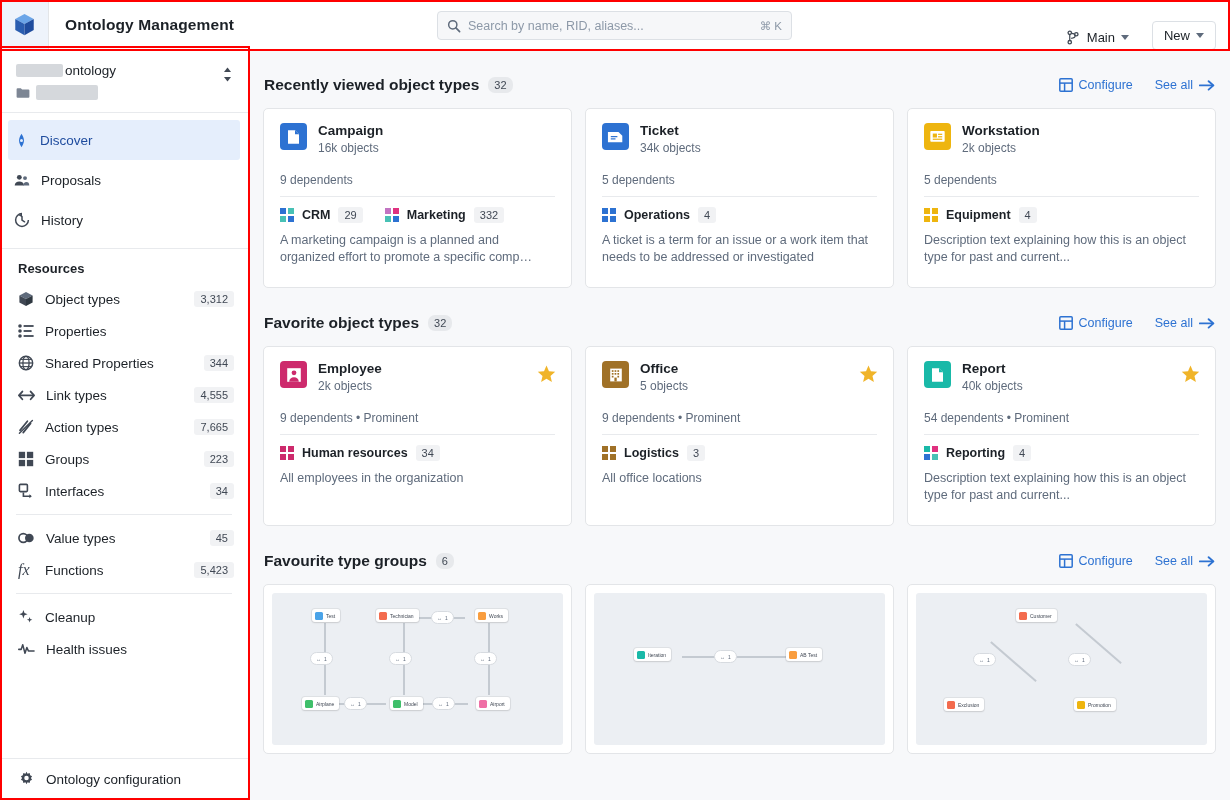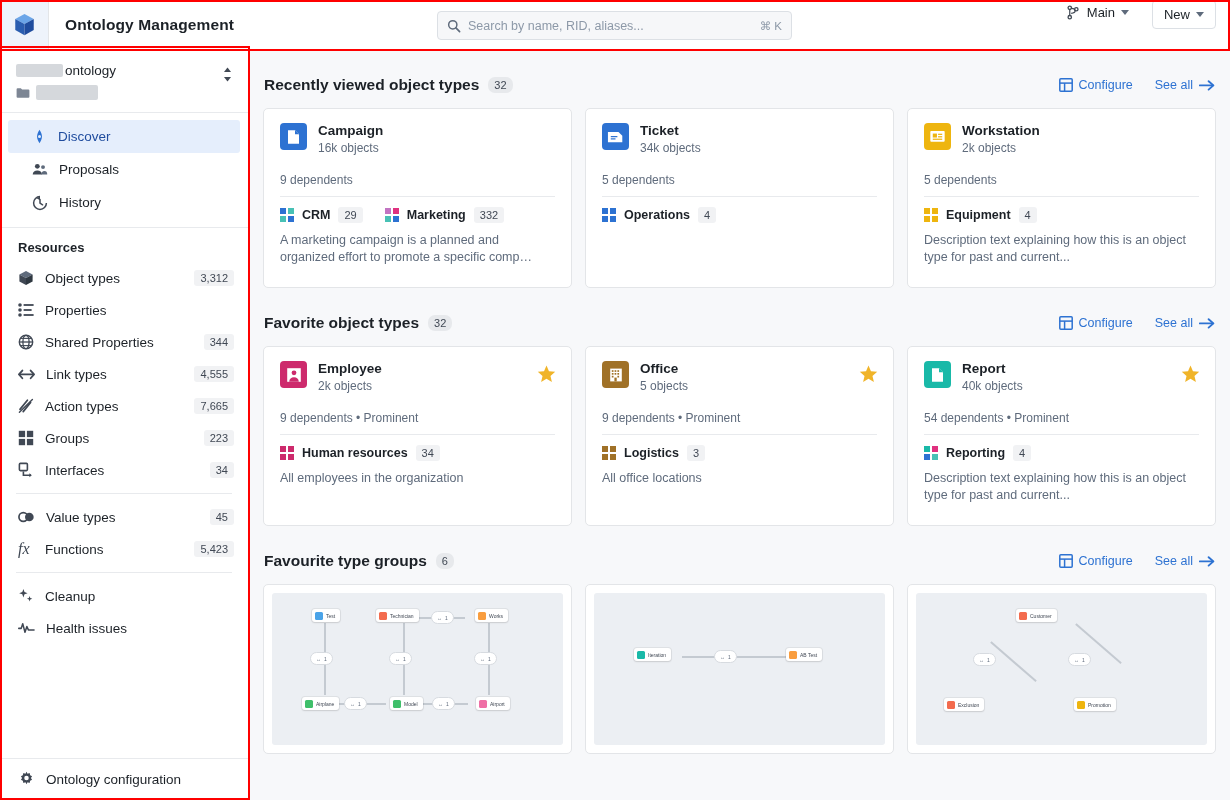--- a/index.html
+++ b/index.html
@@ -47,21 +47,21 @@
     font-family: "Liberation Sans", sans-serif;
     font-size: 12.5px; color: #ef4444;
     flex: 1; margin-left: 7px;
   }
   .search-input::placeholder { color: #8d99a8; }
   .kbd {
     font-size: 11.5px; color: #8d99a8; display: flex; align-items: center; gap: 3px;
   }
   .header-right {
     position: absolute; right: 14px; top: 0; height: 50px;
-    display: flex; align-items: flex-start; gap: 14px;
+    display: flex; align-items: flex-end; gap: 14px;
   }
   .branch-btn, .new-btn {
     display: flex; align-items: center; gap: 6px;
     font-size: 13px; color: #1c2127;
     padding: 5px 9px; border-radius: 4px; cursor: pointer;
     background: transparent; border: none;
     font-family: "Liberation Sans", sans-serif;
   }
   .new-btn {
     border: 1px solid #dce0e5; background: #fff; padding: 6px 11px;
@@ -92,21 +92,21 @@
   }
   .redact { display:inline-block; background:#d5d8dc; border-radius:2px; height:13px; }
   .onto-folder {
     margin-top: 6px; display: flex; align-items: center; gap: 6px;
   }
   .sort-icon { color: #5f6b7c; padding-top: 4px; }
 
   .nav-group { padding: 7px 8px; }
   .nav-item {
     display: flex; align-items: center; gap: 11px;
-    height: 33px; padding: 0 24px; border-radius: 3px;
+    height: 40px; padding: 0 6px; border-radius: 3px;
     font-size: 13.5px; color: #1c2127; cursor: pointer;
   }
   .nav-item.active { background: #e5eefc; color: #1f4c9e; }
   .nav-item.active .nav-label { color: #1f4c9e; }
   .nav-sep { height: 1px; background: #e8eaed; margin: 1px 0 0 0; }
 
   .section-title {
     font-size: 13px; font-weight: bold; color: #1c2127;
     padding: 12px 18px 7px 18px;
   }
@@ -521,20 +521,21 @@
               <span class="grid4">
                 <span style="background:#2d72d2"></span>
                   <span style="background:#2d72d2"></span>
                 <span style="background:#2d72d2"></span>
                   <span style="background:#2d72d2"></span>
               </span>
               <span class="group-name">Operations</span>
               <span class="group-count">4</span>
             </div>
           </div>
+          <div class="card-desc">A ticket is a term for an issue or a work item that needs to be addressed or investigated</div>
         </div>
 
         <div class="card">
           <div class="card-top">
             <div class="type-icon" style="background:#eeb50f;">
               <svg width="17" height="15" viewBox="0 0 18 15">
                 <rect x="1.4" y="1.6" width="15.2" height="11.4" rx="1" fill="#ffffff"></rect>
                 <rect x="4" y="4.4" width="4.4" height="4.2" fill="#eeb50f"></rect>
                 <line x1="9.6" y1="5.2" x2="14" y2="5.2" stroke="#eeb50f" stroke-width="1.3"></line>
                 <line x1="9.6" y1="7.8" x2="14" y2="7.8" stroke="#eeb50f" stroke-width="1.3"></line>

